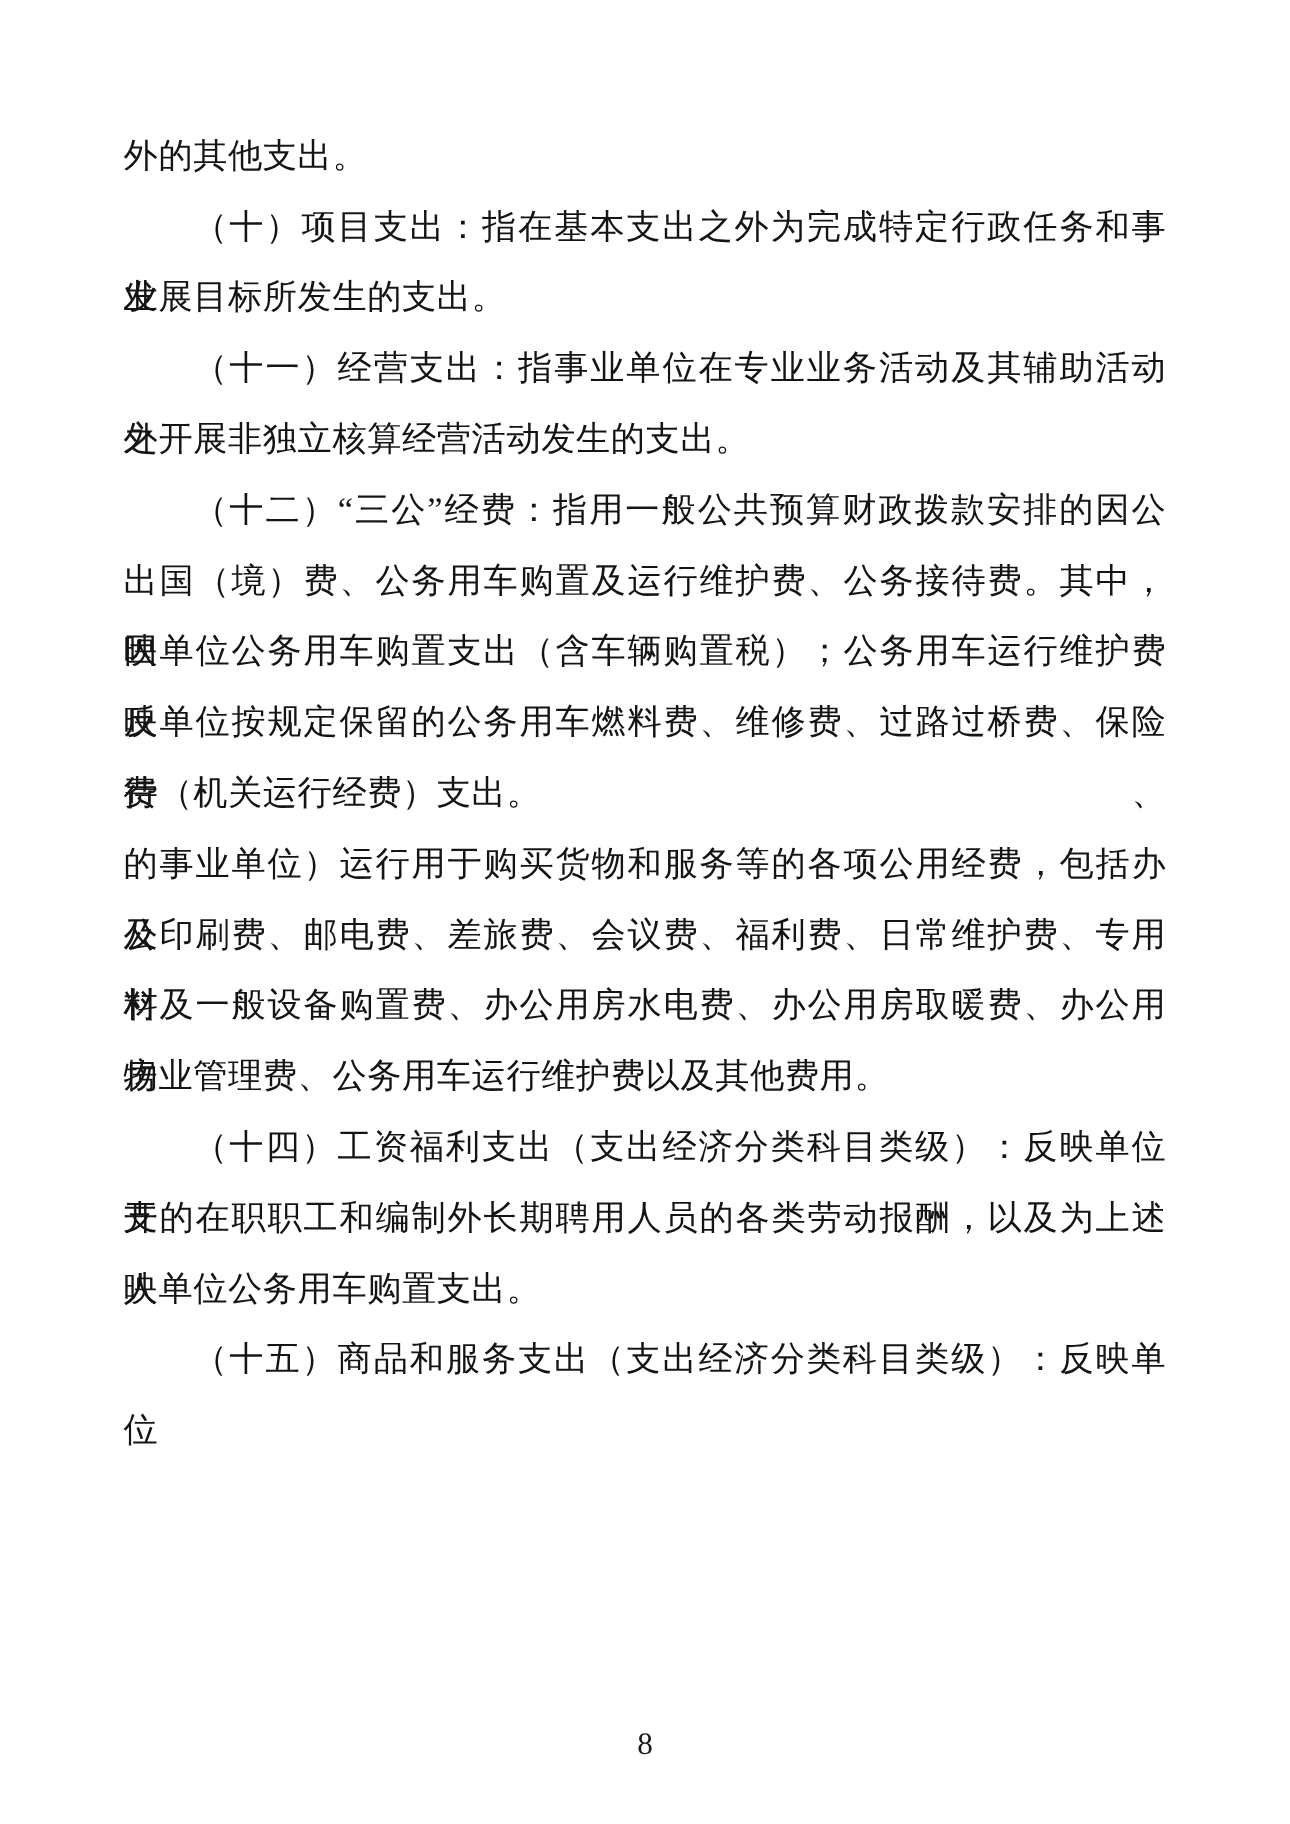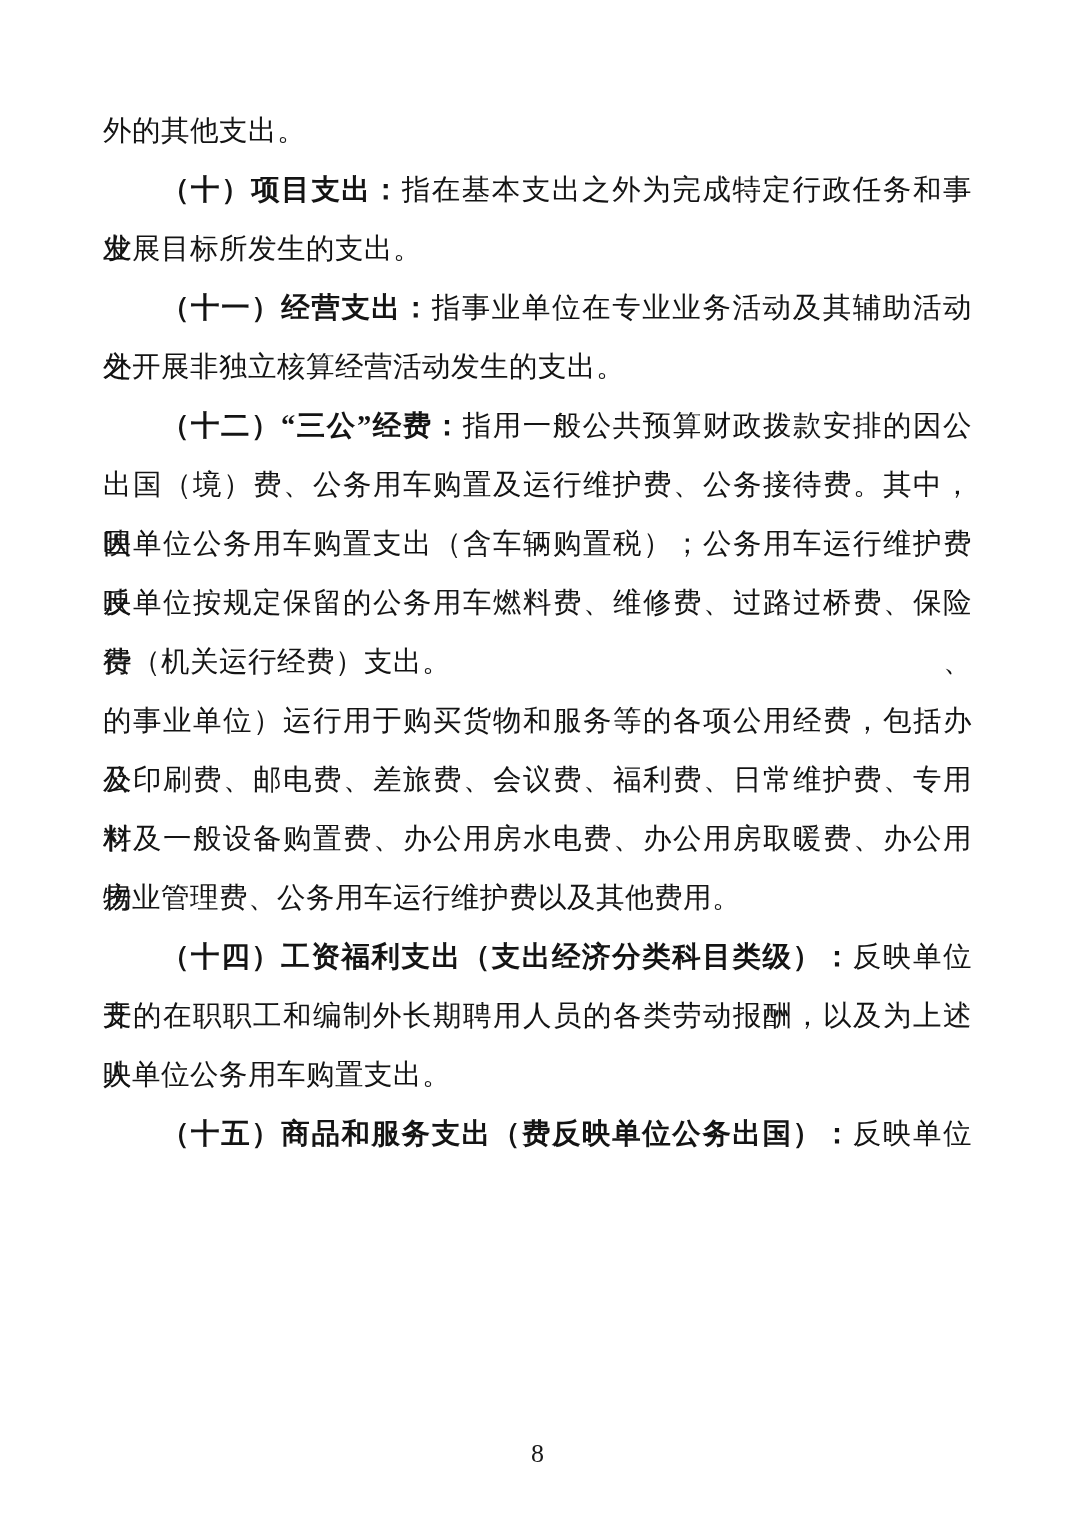--- a/index.html
+++ b/index.html
@@ -35,21 +35,21 @@
   }
   .line.just {
     text-align: justify;
     text-align-last: justify;
     text-justify: inter-character;
   }
   .line.indent {
     text-indent: 58px;
   }
   .seg { font-weight: 400; }
-  .seg.bold { font-weight: 700; }
+  .seg.bold { font-weight: 400; }
   .page-number {
     position: absolute;
     top: 1428px;
     left: 0;
     width: 100%;
     height: 52px;
     line-height: 52px;
     text-align: center;
     font-size: 26px;
     color: #1a1a1a;
@@ -70,16 +70,16 @@
       <div class="line just"><span class="seg">映单位公务用车购置支出（含车辆购置税）；公务用车运行维护费反</span></div>
       <div class="line just"><span class="seg">映单位按规定保留的公务用车燃料费、维修费、过路过桥费、保险费、</span></div>
       <div class="line"><span class="seg">待（机关运行经费）支出。</span></div>
       <div class="line just"><span class="seg">的事业单位）运行用于购买货物和服务等的各项公用经费，包括办公</span></div>
       <div class="line just"><span class="seg">及印刷费、邮电费、差旅费、会议费、福利费、日常维护费、专用材</span></div>
       <div class="line just"><span class="seg">料及一般设备购置费、办公用房水电费、办公用房取暖费、办公用房</span></div>
       <div class="line"><span class="seg">物业管理费、公务用车运行维护费以及其他费用。</span></div>
       <div class="line just indent"><span class="seg bold">（十四）工资福利支出（支出经济分类科目类级）：</span><span class="seg">反映单位开</span></div>
       <div class="line just"><span class="seg">支的在职职工和编制外长期聘用人员的各类劳动报酬，以及为上述人</span></div>
       <div class="line"><span class="seg">映单位公务用车购置支出。</span></div>
-      <div class="line just indent"><span class="seg bold">（十五）商品和服务支出（费反映单位公务出国）：</span><span class="seg">反映单位</span></div>
+      <div class="line just indent"><span class="seg bold">（十五）商品和服务支出（支出经济分类科目类级）：</span><span class="seg">反映单位</span></div>
     </div>
   <div class="page-number">8</div>
 </div>
 
 </body></html>

